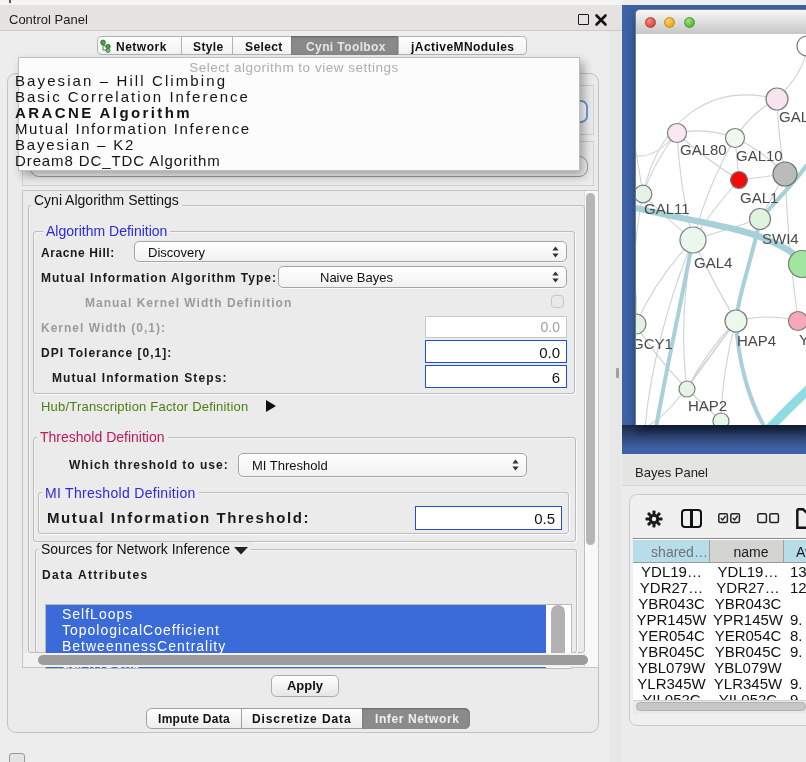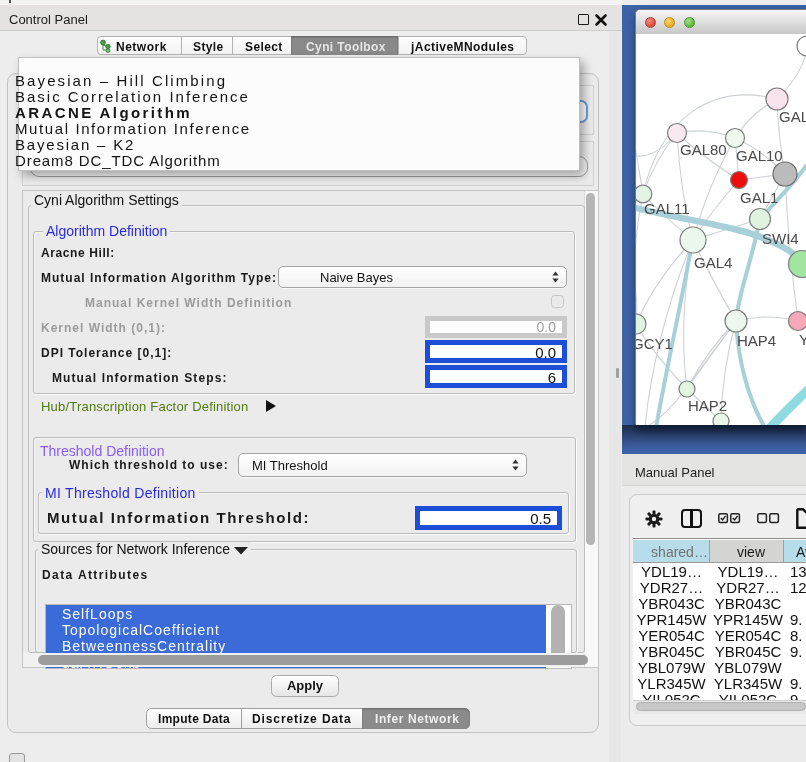--- a/index.html
+++ b/index.html
@@ -2,21 +2,21 @@
 <html><head>
 <meta charset="utf-8">
 <style>
 html,body{margin:0;padding:0;}
 #root{position:relative;width:806px;height:762px;background:#ededed;font-family:"Liberation Sans",sans-serif;overflow:hidden;}
 .abs{position:absolute;}
 .lbl{position:absolute;font-weight:bold;font-size:12px;color:#1a1a1a;white-space:nowrap;}
 .glbl{position:absolute;font-weight:bold;font-size:12px;color:#9b9b9b;white-space:nowrap;}
 .combo{position:absolute;border:1px solid #a5a5a5;border-radius:5px;background:linear-gradient(#ffffff,#f1f1f1);box-shadow:0 1px 0 rgba(255,255,255,.7);}
 .combo .ct{position:absolute;left:13px;top:50%;transform:translateY(-50%);font-size:13px;color:#111;white-space:nowrap;}
-.fld{position:absolute;background:#fff;border:5px solid #1d4ed8;}
+.fld{position:absolute;background:#fff;border:1px solid #1d4ed8;}
 .fld .ft{position:absolute;right:6px;top:50%;transform:translateY(-50%);font-size:15px;color:#111;}
 .grp{position:absolute;border:1px solid #bcbcbc;border-radius:3px;box-shadow:1px 1px 0 rgba(255,255,255,.85), inset 1px 1px 0 rgba(255,255,255,.5);}
 .gtitle{position:absolute;background:#ebebeb;padding:0 3px;font-size:14px;white-space:nowrap;line-height:14px;}
 .arrows{position:absolute;right:7px;top:50%;transform:translateY(-50%);width:7px;height:12px;}
 </style>
 </head>
 <body>
 <div id="root">
 
 <div class="abs" style="left:0;top:0;width:622px;height:762px;background:#ededed;"></div>
@@ -58,20 +58,27 @@
 <div class="abs" style="left:22px;top:190px;width:577px;height:478px;border:1px solid #c6c6c6;background:#ebebeb;box-sizing:border-box;"></div>
 <div class="abs" style="left:584px;top:191px;width:14px;height:476px;background:#f8f8f8;border-left:1px solid #dcdcdc;box-sizing:border-box;"></div>
 <div class="abs" style="left:586px;top:193px;width:9px;height:352px;background:#b5b5b5;border-radius:4.5px;"></div>
 
 <div class="grp" style="left:28px;top:205px;width:555px;height:446px;"></div>
 <div class="gtitle" style="left:31px;top:193px;color:#111;">Cyni Algorithm Settings</div>
 
 <div class="grp" style="left:33px;top:231px;width:540px;height:161px;"></div>
 <div class="gtitle" style="left:43px;top:224px;color:#2a2ae0;">Algorithm Definition</div>
 <div class="lbl" style="left:41px;top:246px;letter-spacing:.6px;">Aracne Hill:</div>
+<div class="combo" style="left:134px;top:241px;width:433px;height:21px;box-sizing:border-box;">
+      <span class="ct">Discovery</span>
+<svg class="arrows" viewBox="0 0 9 14">
+        <path d="M4.5 0 L8.5 5 L0.5 5 Z" fill="#333"></path>
+        <path d="M4.5 14 L8.5 9 L0.5 9 Z" fill="#333"></path>
+      </svg>
+    </div>
 <div class="lbl" style="left:41px;top:271px;letter-spacing:1px;">Mutual Information Algorithm Type:</div>
 <div class="combo" style="left:278px;top:266px;width:289px;height:22px;box-sizing:border-box;">
       <span class="ct" style="left:19px;margin-left:22px;">Naive Bayes</span>
 <svg class="arrows" viewBox="0 0 9 14">
         <path d="M4.5 0 L8.5 5 L0.5 5 Z" fill="#333"></path>
         <path d="M4.5 14 L8.5 9 L0.5 9 Z" fill="#333"></path>
       </svg>
     </div>
 <div class="glbl" style="left:41px;top:296px;letter-spacing:1px;padding-left:44px;">Manual Kernel Width Definition</div>
 <div class="abs" style="left:551px;top:295px;width:13px;height:13px;border:1px solid #c6c6c6;border-radius:3.5px;background:#e9e9e9;box-sizing:border-box;"></div>
@@ -87,21 +94,21 @@
 <div class="fld" style="left:425px;top:365px;width:142px;height:23px;box-sizing:border-box;">
       <span class="ft">6</span>
     </div>
 
 <div class="abs" style="left:41px;top:399px;font-size:13px;letter-spacing:.2px;color:#4d7c0f;">Hub/Transcription Factor Definition</div>
 <svg class="abs" style="left:265px;top:399px;" width="12" height="14">
       <path d="M1 1 L11 7 L1 13 Z" fill="#111"></path>
     </svg>
 
 <div class="grp" style="left:33px;top:437px;width:541px;height:103px;"></div>
-<div class="gtitle" style="left:37px;top:430px;color:#8b5cf6;margin-top:14px;">Threshold Definition</div>
+<div class="gtitle" style="left:37px;top:430px;color:#be185d;">Threshold Definition</div>
 <div class="lbl" style="left:69px;top:458px;letter-spacing:1px;">Which threshold to use:</div>
 <div class="combo" style="left:238px;top:453px;width:289px;height:24px;box-sizing:border-box;">
       <span class="ct">MI Threshold</span>
 <svg class="arrows" viewBox="0 0 9 14">
         <path d="M4.5 0 L8.5 5 L0.5 5 Z" fill="#333"></path>
         <path d="M4.5 14 L8.5 9 L0.5 9 Z" fill="#333"></path>
       </svg>
     </div>
 <div class="grp" style="left:38px;top:492px;width:529px;height:40px;"></div>
 <div class="gtitle" style="left:42px;top:486px;color:#2a2ae0;letter-spacing:.3px;">MI Threshold Definition</div>
@@ -132,20 +139,21 @@
 <div class="abs" style="left:158px;top:712px;font-weight:bold;font-size:12px;letter-spacing:.3px;color:#111;">Impute Data</div>
 <div class="abs" style="left:252px;top:712px;font-weight:bold;font-size:12px;letter-spacing:.9px;color:#111;">Discretize Data</div>
 <div class="abs" style="left:375px;top:712px;font-weight:bold;font-size:12px;letter-spacing:.6px;color:#f0f0f0;">Infer Network</div>
 
 <div class="abs" style="left:9px;top:753px;width:16px;height:12px;border:1.5px solid #999;border-radius:3px;background:#e3e3e3;box-sizing:border-box;"></div>
 
 <div class="abs" style="left:609px;top:31px;width:12px;height:731px;background:#e7e7e7;"></div>
 <div class="abs" style="left:616px;top:368px;width:3px;height:10px;background:#a0a0a0;border-radius:1px;"></div>
 
 <div class="abs" style="left:18px;top:57px;width:562px;height:114px;background:#fcfcfc;border:1px solid #bfbfbf;box-shadow:4px 5px 9px rgba(0,0,0,.32);box-sizing:border-box;">
+<div style="position:absolute;left:-5px;top:2px;width:100%;text-align:center;font-size:13.5px;letter-spacing:.5px;color:#aeaeae;">Select algorithm to view settings</div>
 <div style="position:absolute;left:-4px;top:14.5px;font-size:15px;color:#141414;line-height:16px;white-space:nowrap;"><span style="letter-spacing:2.1px;">Bayesian – Hill Climbing</span><br><span style="letter-spacing:2.0px;">Basic Correlation Inference</span><br><b style="letter-spacing:2.4px;">ARACNE Algorithm</b><br><span style="letter-spacing:1.6px;">Mutual Information Inference</span><br><span style="letter-spacing:1.8px;">Bayesian – K2</span><br><span style="letter-spacing:0.9px;">Dream8 DC_TDC Algorithm</span></div>
 </div>
 
 <div class="abs" style="left:622px;top:5px;width:184px;height:449px;background:#3d62a6;"></div>
 <div class="abs" style="left:622px;top:425px;width:184px;height:29px;background:linear-gradient(#1b2b49,#31497b 45%,#3d61a5 82%);"></div>
 
 <div class="abs" style="left:635px;top:9px;width:171px;height:416px;border:1px solid #76797d;border-right:none;border-radius:5px 0 0 0;box-shadow:2px 6px 10px 0 rgba(12,22,44,.8);background:#fff;box-sizing:border-box;">
 <div style="position:absolute;left:0;top:0;width:100%;height:24px;background:linear-gradient(#f7f7f7,#c6c6c6);border-bottom:1px solid #8c8c8c;border-radius:5px 0 0 0;"></div>
 <div style="position:absolute;left:9px;top:6.5px;width:11px;height:11px;border-radius:50%;background:radial-gradient(circle at 35% 30%,#f58d84,#dc4a3c 70%);border:1px solid #b04138;box-sizing:border-box;"></div>
 <div style="position:absolute;left:28px;top:6.5px;width:11px;height:11px;border-radius:50%;background:radial-gradient(circle at 35% 30%,#fbd36b,#f0a81e 70%);border:1px solid #bb8b22;box-sizing:border-box;"></div>
@@ -223,21 +231,21 @@
 <text x="632" y="349">GCY1</text>
 <text x="688" y="411">HAP2</text>
 <text x="779" y="122">GAL7</text>
 <text x="799" y="345">YP</text>
 </g>
 </svg>
 </div>
 
 <div class="abs" style="left:622px;top:454px;width:184px;height:308px;background:#ececec;"></div>
 <div class="abs" style="left:622px;top:454px;width:184px;height:32px;background:#e4e4e3;border-bottom:1px solid #d6d6d6;box-sizing:border-box;"></div>
-<div class="abs" style="left:635px;top:465px;font-size:13px;color:#222;">Manual Panel</div>
+<div class="abs" style="left:635px;top:465px;font-size:13px;color:#222;">Bayes Panel</div>
 <div class="abs" style="left:629px;top:494px;width:185px;height:232px;border:1px solid #c9c9c9;border-radius:8px 0 0 8px;background:#f0f0f0;box-sizing:border-box;"></div>
 
 <svg class="abs" style="left:645px;top:510px;" width="18" height="18" viewBox="0 0 19 19">
 <g fill="#1a1a1a">
         <circle cx="9.5" cy="9.5" r="5.6"></circle>
 <g>
           <rect x="7.9" y="0.5" width="3.2" height="4" rx="1"></rect>
           <rect x="7.9" y="14.5" width="3.2" height="4" rx="1"></rect>
           <rect x="0.5" y="7.9" width="4" height="3.2" rx="1"></rect>
           <rect x="14.5" y="7.9" width="4" height="3.2" rx="1"></rect>
@@ -266,20 +274,20 @@
 <svg class="abs" style="left:796px;top:508px;" width="12" height="21" viewBox="0 0 12 21">
 <path d="M1.3 1.3 L7 1.3 L12 6 M1.3 1.3 L1.3 19.7 L12 19.7" stroke="#111" stroke-width="2.4" fill="none"></path>
 </svg>
 
 <div class="abs" style="left:633px;top:538px;width:173px;height:175px;background:#fff;border-top:1px solid #8a8a8a;overflow:hidden;">
 <div style="position:absolute;left:0;top:1px;width:77px;height:23px;background:#b7dcea;border-right:1px solid #9f9f9f;border-bottom:1px solid #9b9b9b;box-sizing:border-box;"></div>
 <div style="position:absolute;left:77px;top:1px;width:74px;height:23px;background:#d4d4d2;border-right:1px solid #9f9f9f;border-bottom:1px solid #9b9b9b;box-sizing:border-box;"></div>
 <div style="position:absolute;left:151px;top:1px;width:22px;height:23px;background:#b7dcea;border-bottom:1px solid #9b9b9b;box-sizing:border-box;"></div>
 <div style="position:absolute;left:163px;top:5px;font-size:14px;color:#1a1a1a;">Avera</div>
 <div style="position:absolute;left:8px;top:5px;width:77px;text-align:center;font-size:14px;color:#737373;">shared…</div>
-<div style="position:absolute;left:83px;top:5px;width:70px;text-align:center;font-size:14px;color:#1a1a1a;">view</div>
+<div style="position:absolute;left:83px;top:5px;width:70px;text-align:center;font-size:14px;color:#1a1a1a;">name</div>
 <div style="position:absolute;left:0;top:25px;width:77px;text-align:center;font-size:15px;color:#111;line-height:16.05px;">YDL19…<br>YDR27…<br>YBR043C<br>YPR145W<br>YER054C<br>YBR045C<br>YBL079W<br>YLR345W<br>YIL052C</div>
 <div style="position:absolute;left:77px;top:25px;width:76px;text-align:center;font-size:15px;color:#111;line-height:16.05px;">YDL19…<br>YDR27…<br>YBR043C<br>YPR145W<br>YER054C<br>YBR045C<br>YBL079W<br>YLR345W<br>YIL052C</div>
 <div style="position:absolute;left:157px;top:25px;font-size:15px;color:#111;line-height:16.05px;">13<br>12<br>&nbsp;<br>9.<br>8.<br>9.<br>&nbsp;<br>9.<br>9.</div>
 <div style="position:absolute;left:0;top:161px;width:173px;height:14px;background:#e9e9e9;border-top:1px solid #cfcfcf;box-sizing:border-box;"></div>
 <div style="position:absolute;left:3px;top:163px;width:170px;height:9px;background:#c7c7c7;border:1px solid #b0b0b0;border-radius:4.5px;box-sizing:border-box;"></div>
 </div>
 </div>
 
 </body></html>

